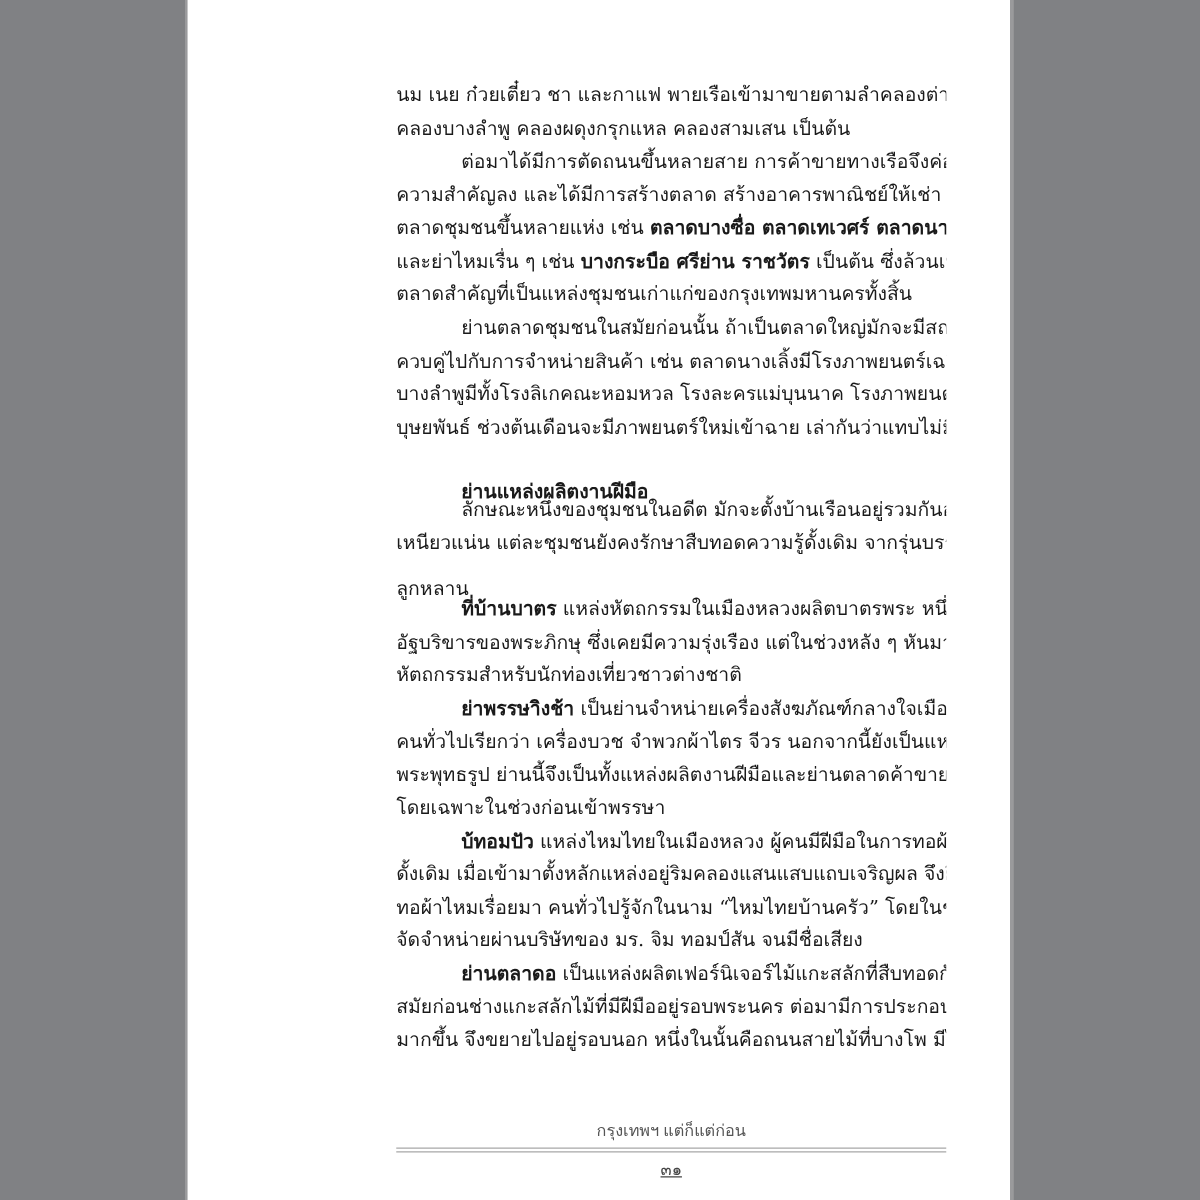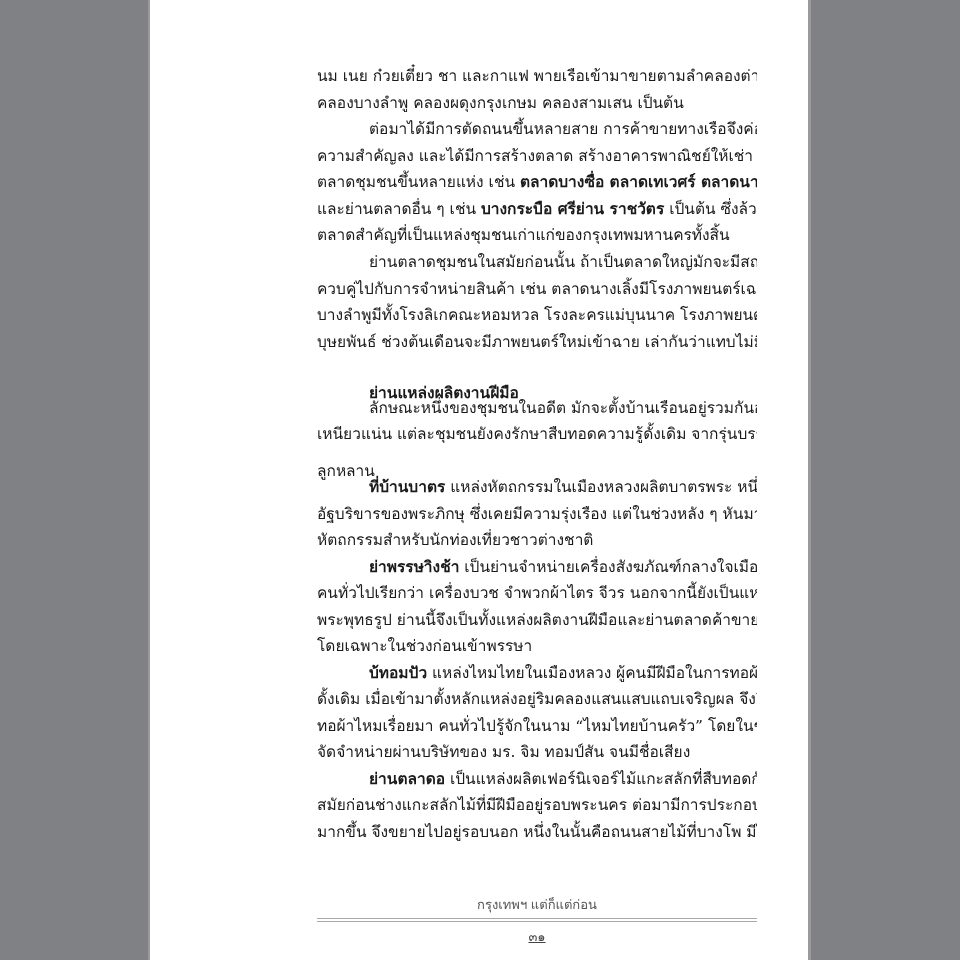--- a/index.html
+++ b/index.html
@@ -20,21 +20,21 @@
     font-size:15.5px; line-height:24px; color:#1a1a1a;
     white-space:nowrap; overflow:hidden;
     text-align:justify; text-align-last:justify;
   }
   .line.indent { left:369px; width:388px; }
   .line.last { text-align-last:left; }
   .line.heading { font-weight:bold; text-align-last:left;margin-top:11px; }
   .b { font-weight:bold; }
   .footer-title {
     position:absolute; left:317px; width:440px; top:896px;
-    text-align:center; font-family:Liberation Sans, sans-serif;
+    text-align:center; font-family:Liberation Serif, serif;
     font-size:13px; color:#555; line-height:18px;
   }
   .footer-rule {
     position:absolute; left:317px; width:440px; top:918px; height:4px;
     border-top:1px solid #a8a8a8; border-bottom:1px solid #a8a8a8; box-sizing:border-box;
   }
   .page-number {
     position:absolute; left:317px; width:440px; top:928px;
     text-align:center; font-family:"DejaVu Sans", sans-serif;
     font-size:13px; color:#444; line-height:18px;text-decoration:underline;
@@ -42,25 +42,25 @@
 </style>
 </head>
 <body>
 
 <div class="page-shadow-l"></div>
 <div class="page"></div>
 <div class="page-shadow-r"></div>
 
 <div>
   <div class="line" style="top:64px">นม เนย ก๋วยเตี๋ยว ชา และกาแฟ พายเรือเข้ามาขายตามลำคลองต่าง ๆ เช่น</div>
-  <div class="line last" style="top:91px">คลองบางลำพู คลองผดุงกรุงเกษม คลองสามเสน เป็นต้น</div>
+  <div class="line last" style="top:91px">คลองบางลำพู คลองผดุงกรุกแหล คลองสามเสน เป็นต้น</div>
   <div class="line indent" style="top:117px">ต่อมาได้มีการตัดถนนขึ้นหลายสาย  การค้าขายทางเรือจึงค่อย ๆ หมด</div>
   <div class="line" style="top:144px">ความสำคัญลง และได้มีการสร้างตลาด สร้างอาคารพาณิชย์ให้เช่า  เกิดเป็นย่าน</div>
   <div class="line" style="top:170px"><span>ตลาดชุมชนขึ้นหลายแห่ง เช่น </span><span class="b">ตลาดบางซื่อ ตลาดเทเวศร์ ตลาดนางเลิ้ง</span><span></span></div>
-  <div class="line" style="top:197px"><span>และย่านตลาดอื่น ๆ เช่น </span><span class="b">บางกระบือ ศรีย่าน ราชวัตร</span><span> เป็นต้น ซึ่งล้วนเป็นย่าน</span></div>
+  <div class="line" style="top:197px"><span>และย่าไหมเรื่น ๆ เช่น </span><span class="b">บางกระบือ ศรีย่าน ราชวัตร</span><span> เป็นต้น ซึ่งล้วนเป็นย่าน</span></div>
   <div class="line last" style="top:223px">ตลาดสำคัญที่เป็นแหล่งชุมชนเก่าแก่ของกรุงเทพมหานครทั้งสิ้น</div>
 
   <div class="line indent" style="top:250px">ย่านตลาดชุมชนในสมัยก่อนนั้น ถ้าเป็นตลาดใหญ่มักจะมีสถานบันเทิง</div>
   <div class="line" style="top:277px">ควบคู่ไปกับการจำหน่ายสินค้า เช่น ตลาดนางเลิ้งมีโรงภาพยนตร์เฉลิมธานี  ย่าน</div>
   <div class="line" style="top:303px">บางลำพูมีทั้งโรงลิเกคณะหอมหวล โรงละครแม่บุนนาค โรงภาพยนตร์ปีนังเธียร์เตอร์</div>
   <div class="line" style="top:330px">บุษยพันธ์ ช่วงต้นเดือนจะมีภาพยนตร์ใหม่เข้าฉาย เล่ากันว่าแทบไม่มีที่นั่งเลยทีเดียว</div>
 
   <div class="line indent heading" style="top:370px">ย่านแหล่งผลิตงานฝีมือ</div>
   <div class="line indent" style="top:396px">ลักษณะหนึ่งของชุมชนในอดีต มักจะตั้งบ้านเรือนอยู่รวมกันอย่าง</div>
   <div class="line" style="top:422px">เหนียวแน่น แต่ละชุมชนยังคงรักษาสืบทอดความรู้ดั้งเดิม จากรุ่นบรรพบุรุษสู่รุ่น</div>

